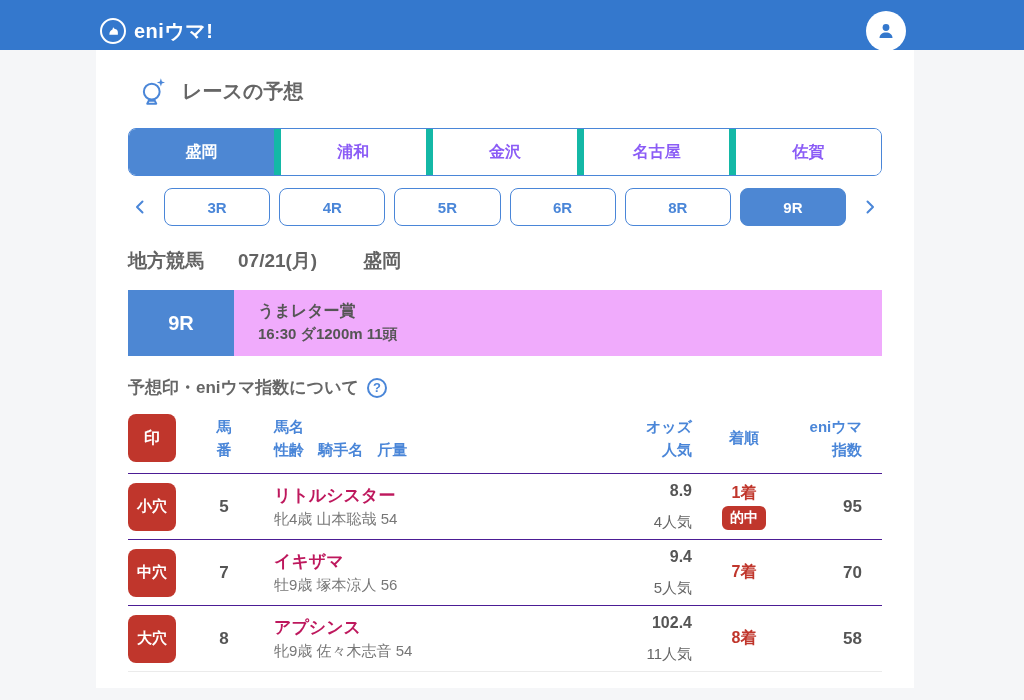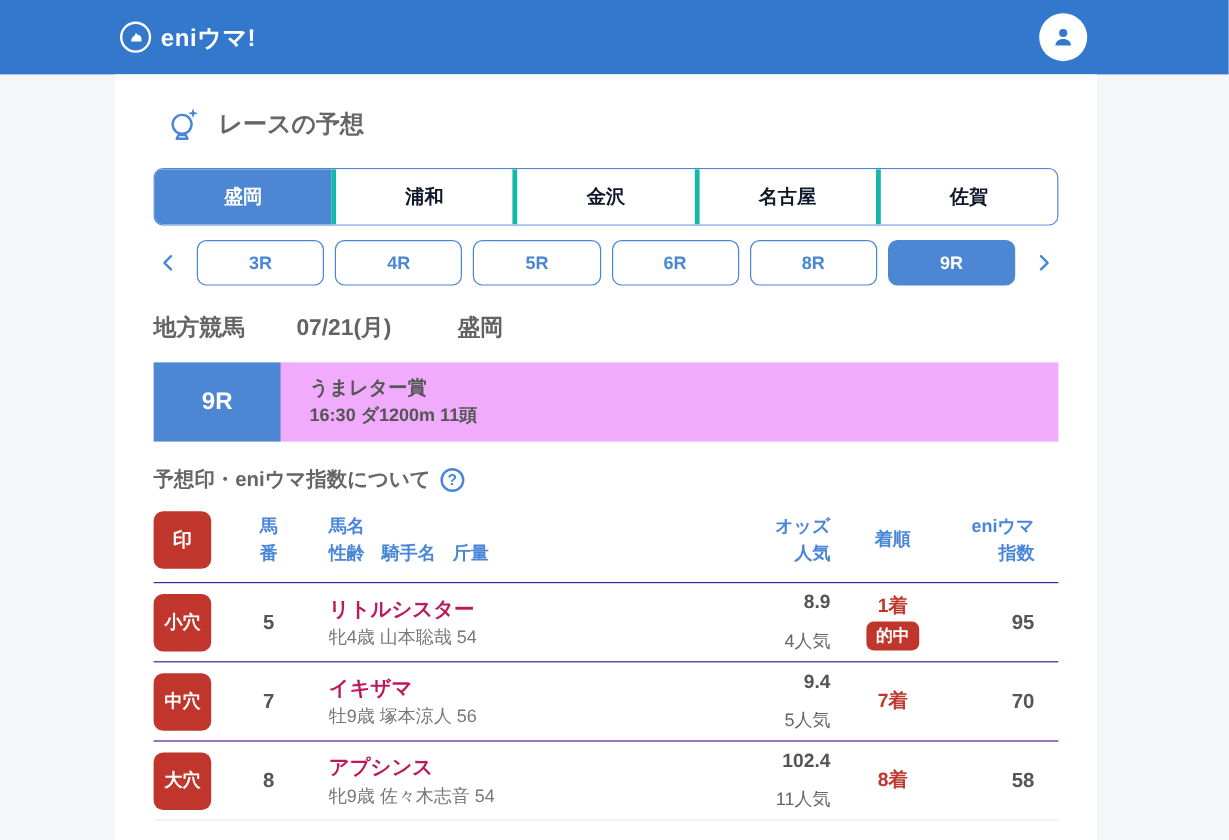--- a/index.html
+++ b/index.html
@@ -1,47 +1,47 @@
 <!DOCTYPE html>
 <html><head>
 <meta charset="utf-8">
 <style>
   * { margin:0; padding:0; box-sizing:border-box; }
   html,body { width:1024px; height:700px; overflow:hidden; }
   body { font-family:"Liberation Sans","DejaVu Sans",sans-serif; background:#f5f6f8; }
 
   
-  .appbar { height:62px; background:#3478cd; }
+  .appbar { height:50px; background:#3478cd; }
   .appbar-inner { width:818px; margin-left:96px; height:62px; display:flex; align-items:center; justify-content:space-between; padding:0 8px 0 4px; }
   .logo { display:flex; align-items:center; gap:8px; }
   .logo-circle { width:26px; height:26px; border:2px solid #fff; border-radius:50%; display:flex; align-items:center; justify-content:center; }
   .logo-text { color:#fff; font-size:20px; font-weight:bold; letter-spacing:0.5px; }
   .avatar { width:40px; height:40px; background:#fff; border-radius:50%; display:flex; align-items:center; justify-content:center; cursor:pointer; }
 
   
   .card { width:818px; margin-left:96px; background:#fff; height:638px; padding:26px 32px 8px 32px; }
 
   .page-title-row { display:flex; align-items:center; gap:14px; margin-left:10px; }
   .page-title { font-size:20px; font-weight:bold; color:#666; }
 
   
   .tabs { display:flex; margin-top:22px; border:1px solid #4a86d8; border-radius:8px; overflow:hidden; height:48px; }
-  .tab { flex:1; display:flex; align-items:center; justify-content:center; font-size:16px; font-weight:bold; color:#0f172a; background:#fff; border-left:4px solid #14b8a6; cursor:pointer; }
+  .tab { flex:1; display:flex; align-items:center; justify-content:center; font-size:16px; font-weight:bold; color:#8b5cf6; background:#fff; border-left:7px solid #14b8a6; cursor:pointer; }
   .tab:first-child { border-left:none; }
   .tab.selected { background:#4d87d3; color:#fff; }
 
   
   .race-nav { display:flex; align-items:center; margin-top:12px; justify-content:space-between; }
   .chev { width:24px; height:38px; display:flex; align-items:center; justify-content:center; cursor:pointer; }
   .race-list { flex:1; display:flex; gap:9px; margin:0 12px; }
   .race-btn { flex:1; height:38px; border:1px solid #4a86d8; border-radius:8px; background:#fff; color:#4a86d8; font-size:15px; font-weight:bold; display:flex; align-items:center; justify-content:center; cursor:pointer; }
   .race-btn.selected { background:#4d87d3; border-color:#4d87d3; color:#fff; }
 
   
-  .meta-line { display:flex; margin-top:22px; font-size:19px; font-weight:bold; color:#636363;gap:9px; }
+  .meta-line { display:flex; margin-top:22px; font-size:19px; font-weight:bold; color:#636363; }
   .meta-line .m1 { margin-right:34px; }
   .meta-line .m2 { margin-right:46px; }
 
   
   .race-banner { display:flex; margin-top:16px; height:66px; }
   .race-banner-no { width:106px; background:#4d87d3; color:#fff; font-size:20px; font-weight:bold; display:flex; align-items:center; justify-content:center; }
   .race-banner-body { flex:1; background:#f0abfc; padding:11px 0 0 24px; }
   .race-banner-name { font-size:16px; font-weight:bold; color:#555; }
   .race-banner-detail { font-size:15px; font-weight:bold; color:#555; margin-top:3px; }
 

